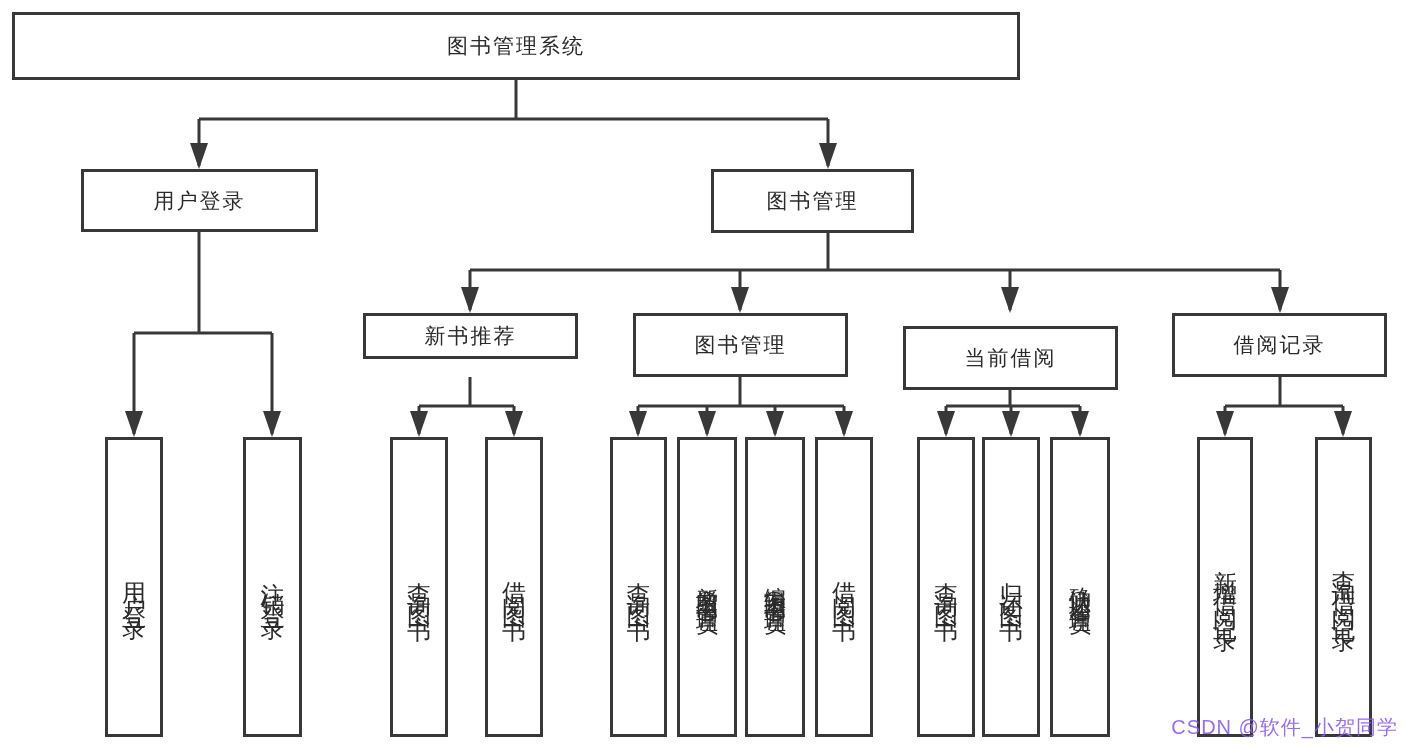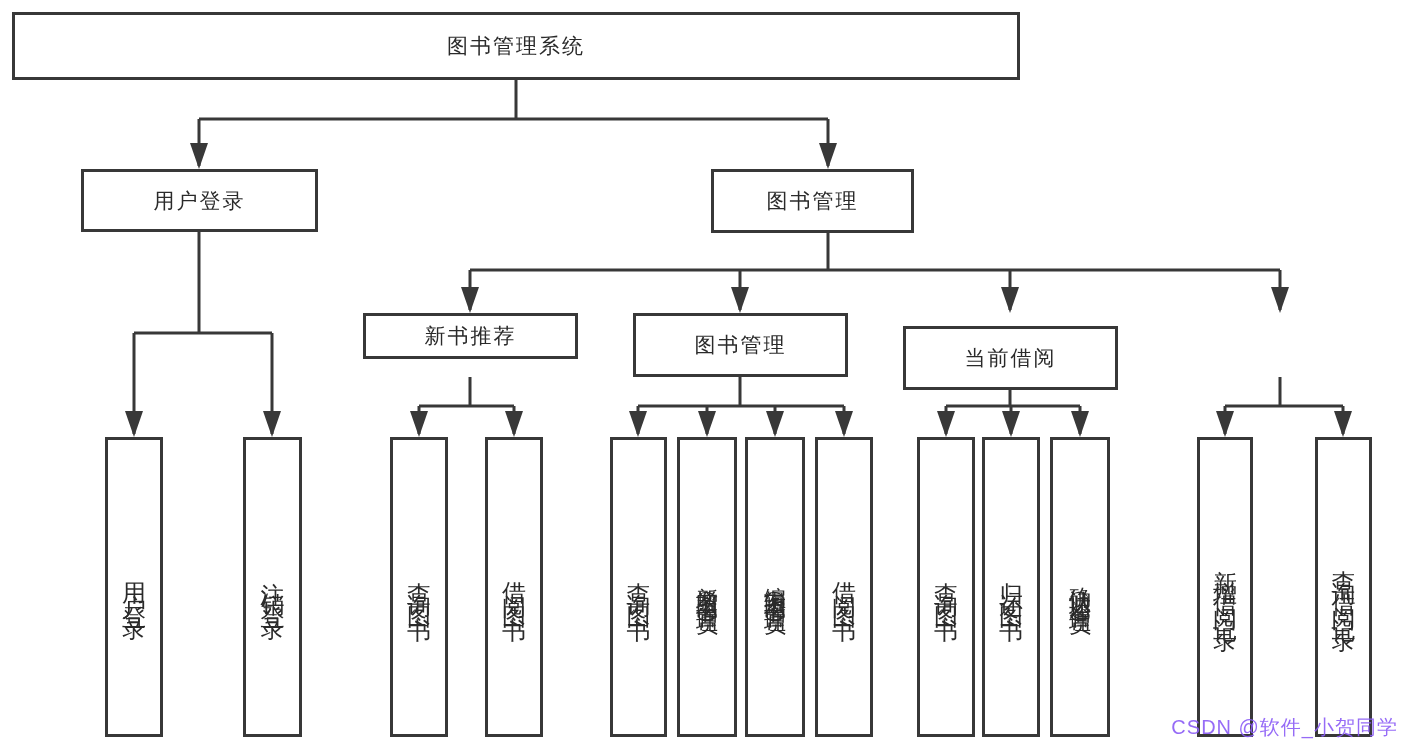--- a/index.html
+++ b/index.html
@@ -104,20 +104,23 @@
 
   <div class="box" style="left:363px; top:313px; width:215px; height:46px;">
     <span class="lbl">新书推荐</span>
   </div>
   <div class="box" style="left:633px; top:313px; width:215px; height:64px;">
     <span class="lbl">图书管理</span>
   </div>
   <div class="box" style="left:903px; top:326px; width:215px; height:64px;">
     <span class="lbl">当前借阅</span>
   </div>
+  <div class="box" style="left:1172px; top:313px; width:215px; height:64px;">
+    <span class="lbl">借阅记录</span>
+  </div>
 
   <div class="box leaf" style="left:105px; width:58px;">
     <span class="lbl">用户登录</span>
   </div>
   <div class="box leaf" style="left:243px; width:59px;">
     <span class="lbl">注销登录</span>
   </div>
 
   <div class="box leaf" style="left:390px; width:58px;">
     <span class="lbl">查询图书</span>

